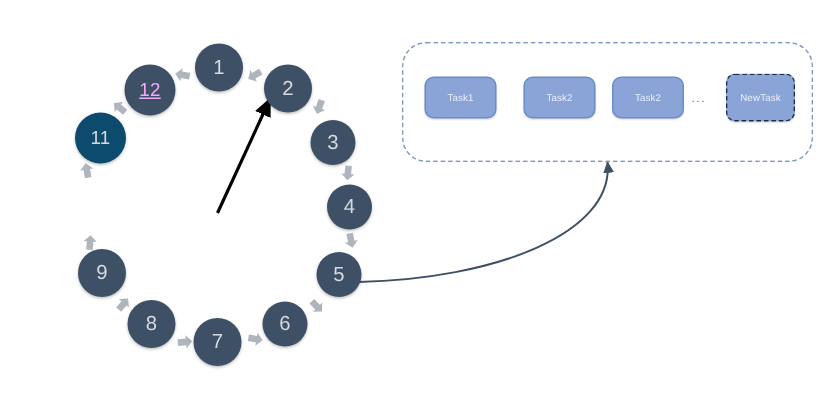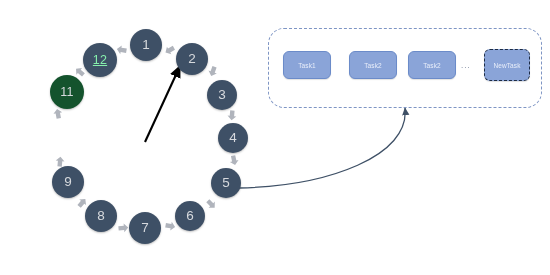--- a/index.html
+++ b/index.html
@@ -122,15 +122,15 @@
 
 <div class="node" style="left: 130px; top: 29px; width: 32px; height: 32px; background: rgb(62, 80, 102); color: rgb(214, 217, 221); font-size: 13.5px;">1</div>
     <div class="node" style="left: 176px; top: 43px; width: 32px; height: 32px; background: rgb(62, 80, 102); color: rgb(214, 217, 221); font-size: 13.5px;">2</div>
     <div class="node" style="left: 207px; top: 80px; width: 30px; height: 30px; background: rgb(62, 80, 102); color: rgb(214, 217, 221); font-size: 13.5px;">3</div>
     <div class="node" style="left: 218px; top: 123px; width: 30px; height: 30px; background: rgb(62, 80, 102); color: rgb(214, 217, 221); font-size: 13.5px;">4</div>
     <div class="node" style="left: 211px; top: 168px; width: 30px; height: 30px; background: rgb(62, 80, 102); color: rgb(214, 217, 221); font-size: 13.5px;">5</div>
     <div class="node" style="left: 175px; top: 201px; width: 30px; height: 30px; background: rgb(62, 80, 102); color: rgb(214, 217, 221); font-size: 13.5px;">6</div>
     <div class="node" style="left: 129px; top: 212px; width: 32px; height: 32px; background: rgb(62, 80, 102); color: rgb(214, 217, 221); font-size: 13.5px;">7</div>
     <div class="node" style="left: 85px; top: 200px; width: 32px; height: 32px; background: rgb(62, 80, 102); color: rgb(214, 217, 221); font-size: 13.5px;">8</div>
     <div class="node" style="left: 52px; top: 166px; width: 32px; height: 32px; background: rgb(62, 80, 102); color: rgb(214, 217, 221); font-size: 13.5px;">9</div>
-    <div class="node" style="left: 50px; top: 75px; width: 34px; height: 34px; background: #14532d; color: rgb(214, 217, 221); font-size: 12.5px; text-align: center;">11</div>
-    <div class="node" style="left: 83px; top: 43px; width: 34px; height: 34px; background: rgb(62, 80, 102); color: #86efac; font-size: 12.5px; text-decoration: underline;">12</div>
+    <div class="node" style="left: 50px; top: 75px; width: 34px; height: 34px; background: #0c4a6e; color: rgb(214, 217, 221); font-size: 12.5px; text-align: center;">11</div>
+    <div class="node" style="left: 83px; top: 43px; width: 34px; height: 34px; background: rgb(62, 80, 102); color: #f0abfc; font-size: 12.5px; text-decoration: underline;">12</div>
   </div>
 
 </body></html>

